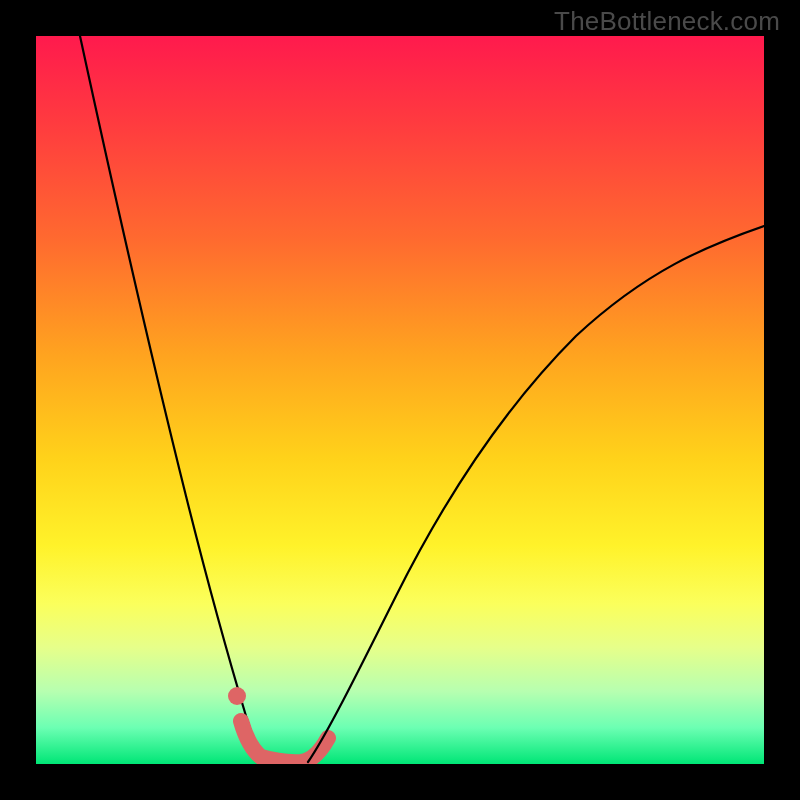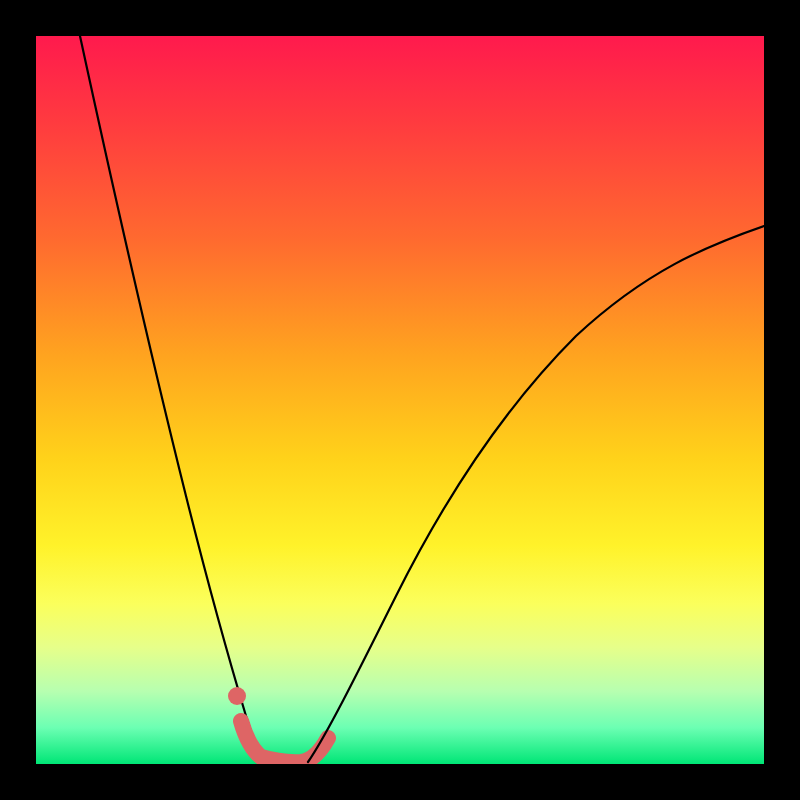--- a/index.html
+++ b/index.html
@@ -66,20 +66,21 @@
     stroke-linejoin: round;
   }
   .dot {
     fill: #de6565;
   }
 </style>
 </head>
 <body>
 
 <div class="frame">
+  <div class="watermark">TheBottleneck.com</div>
 
   <div class="plot">
     <svg class="curves" viewBox="0 0 728 728">
 
       <path class="curve" d="M 44 0
                C 70 120, 110 300, 150 460
                C 175 560, 195 630, 210 680
                C 218 705, 223 718, 227 726"></path>
 
       <path class="band" d="M 205 685

